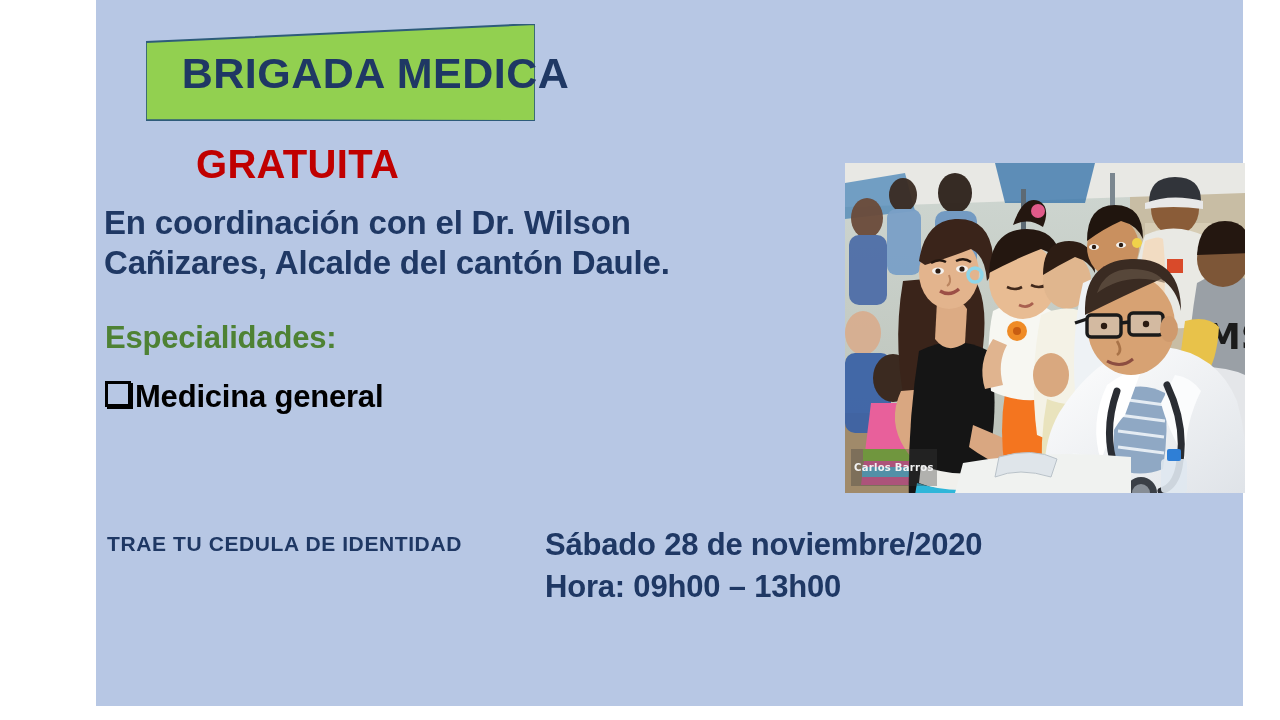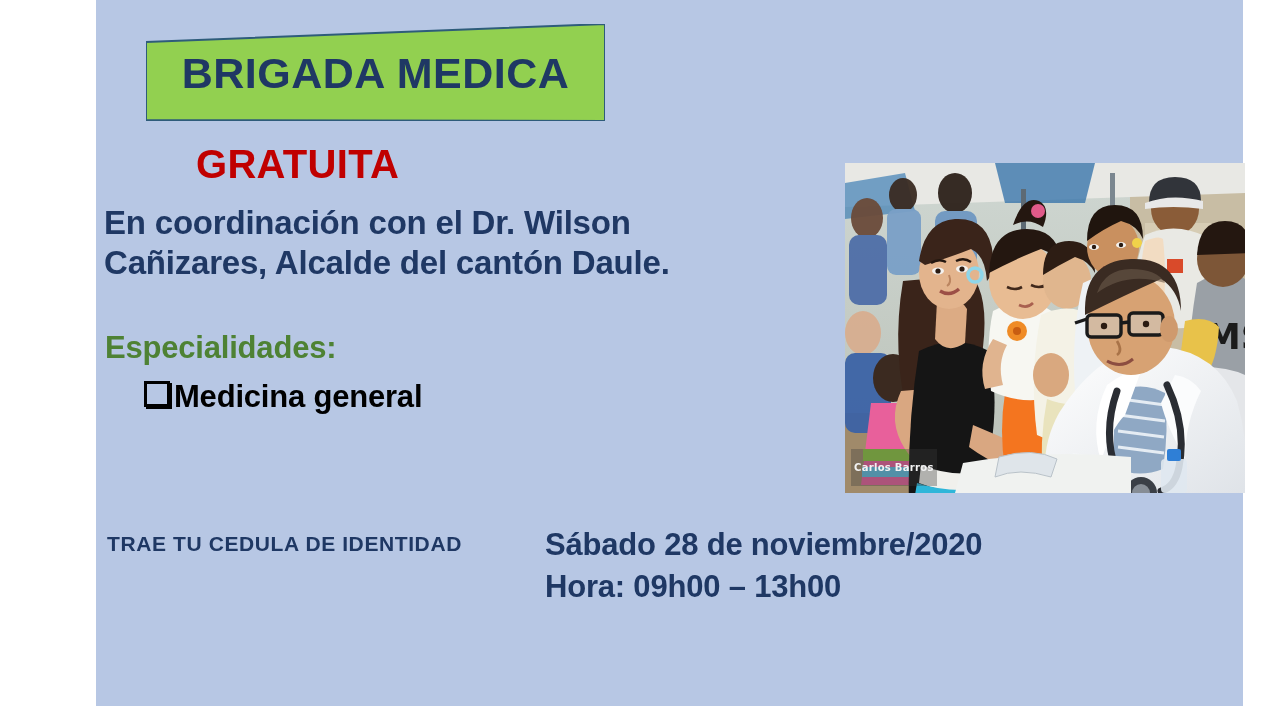--- a/index.html
+++ b/index.html
@@ -28,21 +28,21 @@
     width: 1147px;
     height: 706px;
     background: #b7c7e4;
   }
 
   
   .title-banner {
     position: absolute;
     left: 146px;
     top: 24px;
-    width: 459px;
+    width: 389px;
     height: 97px;
   }
   .title-banner .banner-shape {
     position: absolute;
     left: 0; top: 0;
     width: 100%;
     height: 100%;
   }
   .title-banner .banner-text {
     position: absolute;
@@ -82,42 +82,41 @@
     letter-spacing: -0.2px;
   }
   .coordinacion .line {
     display: block;
     white-space: nowrap;
   }
 
   .especialidades-title {
     position: absolute;
     left: 105px;
-    top: 330px;
+    top: 320px;
     font-size: 31px;
     font-weight: bold;
     color: #4e8234;
     white-space: nowrap;
     letter-spacing: -0.2px;
     text-align: center;
   }
   .spec-list {
     position: absolute;
     left: 105px;
     top: 377px;
     font-size: 31px;
     font-weight: bold;
     color: #000000;
     line-height: 1.32;
     letter-spacing: -0.2px;
   }
   .spec-list .spec-item {
     display: block;
     white-space: nowrap;
-    margin-left: 39px;
   }
   .spec-list .bullet-box {
     display: inline-block;
     width: 20px;
     height: 20px;
     border: 3px solid #000000;
     box-shadow: 2px 2px 0 0 #000000;
     margin-right: 4px;
     position: relative;
     top: 0px;

